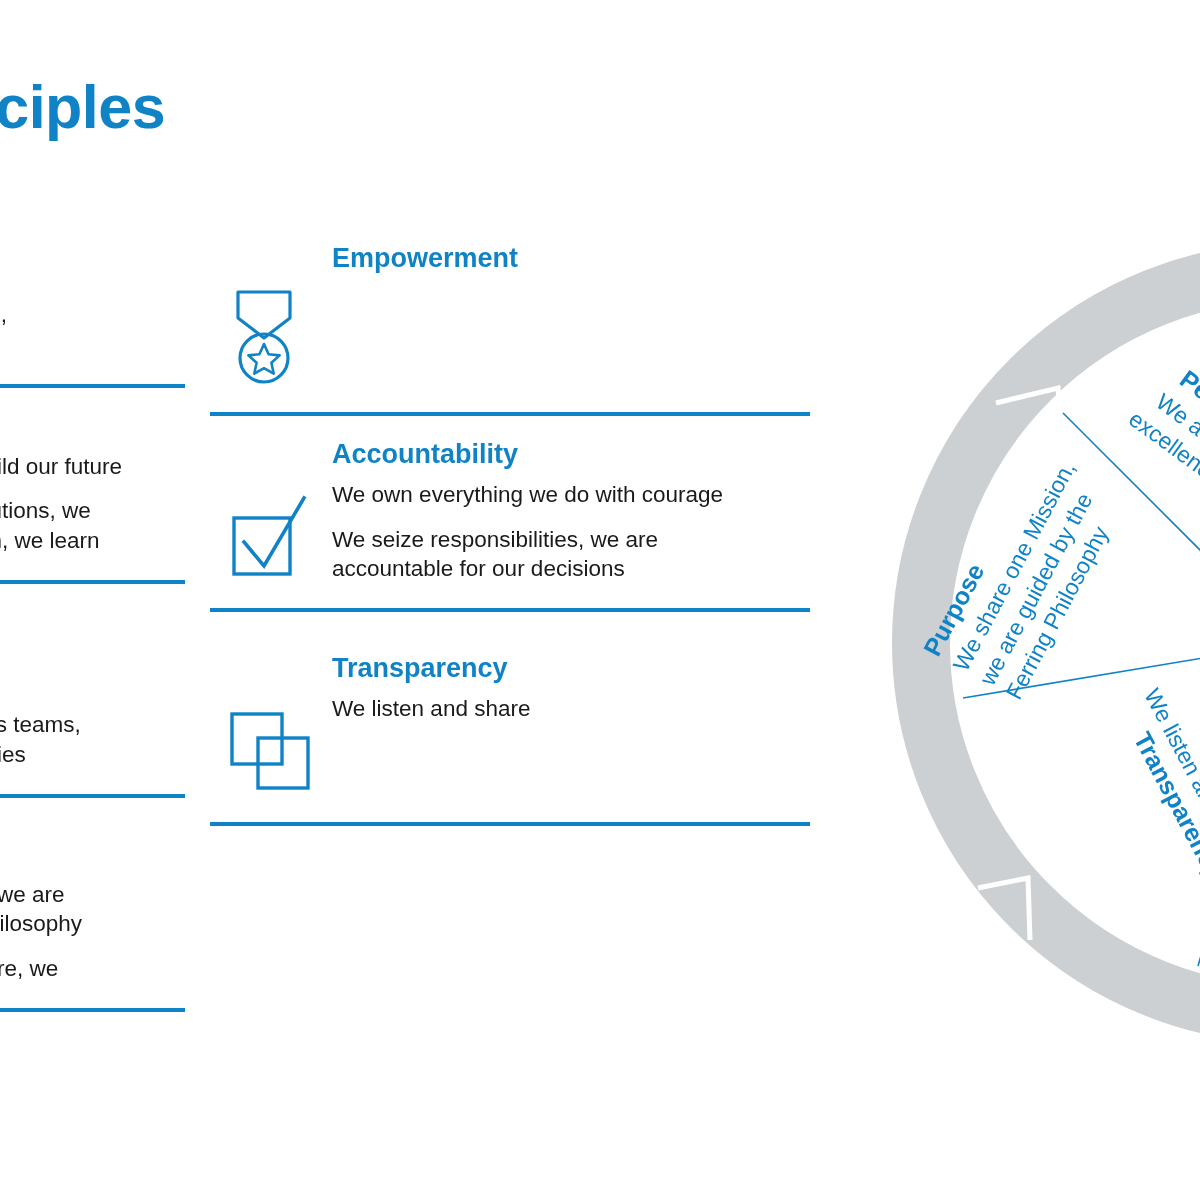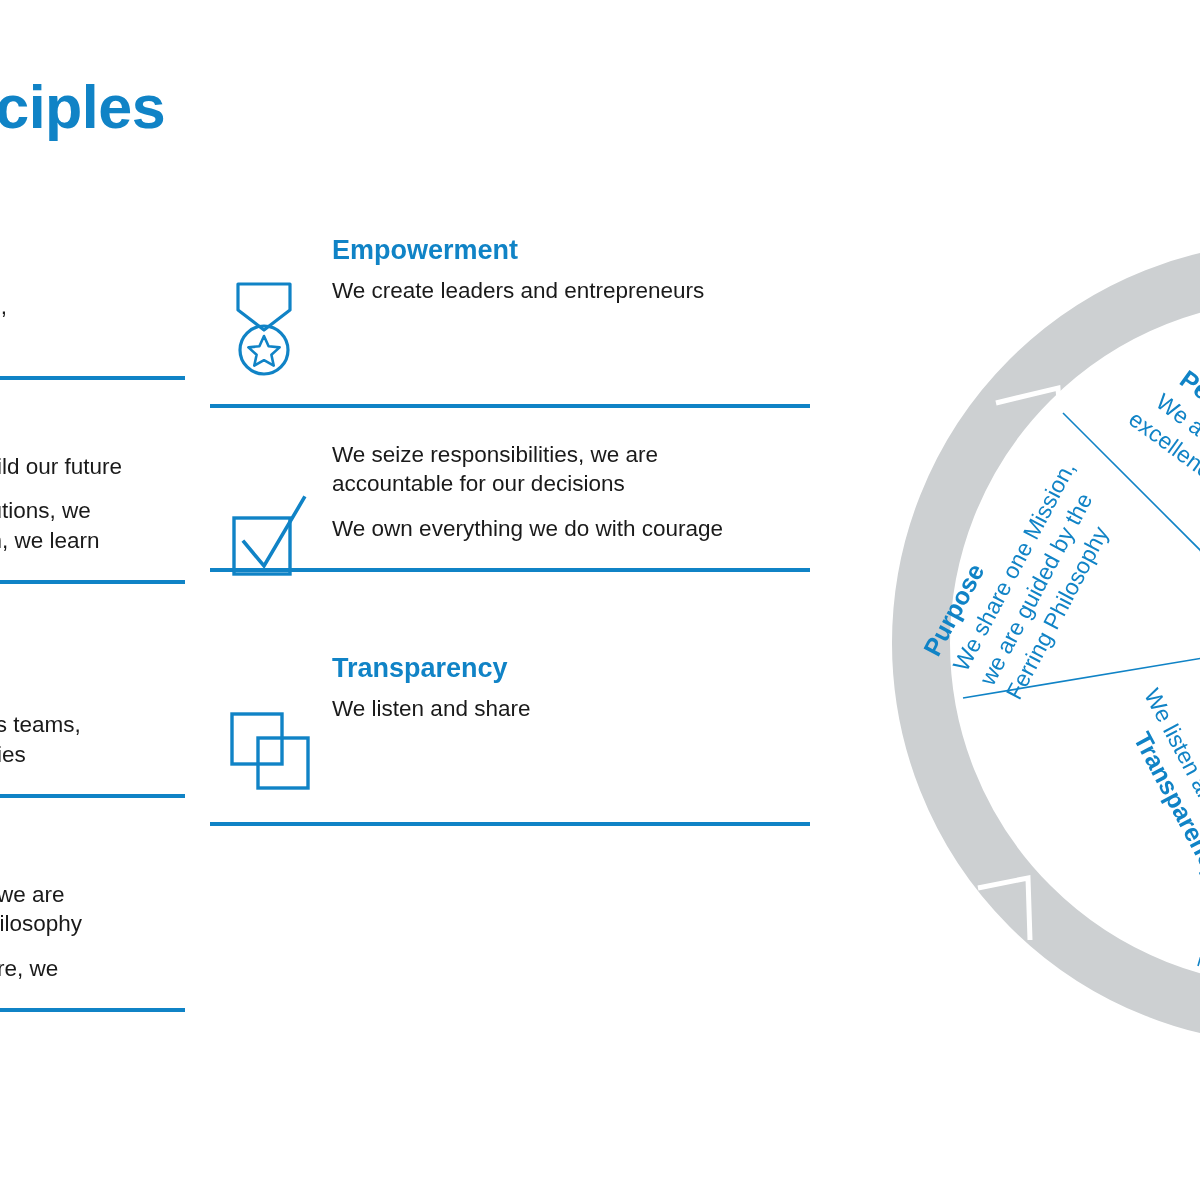--- a/index.html
+++ b/index.html
@@ -80,21 +80,21 @@
   .icon-box {
     position: absolute;
     left: 14px;
     top: 44px;
     width: 96px;
     height: 100px;
   }
   .icon-box svg { display: block; }
 
   
-  .b1 { position:absolute; top:8px;   left:0; width:100%; }
+  .b1 { position:absolute; top:16px;   left:0; width:100%; }
   .b2 { position:absolute; top:212px; left:0; width:100%; }
   .b3 { position:absolute; top:426px; left:0; width:100%; }
   .b4 { position:absolute; top:640px; left:0; width:100%; }
 
   
   .wheel {
     position: absolute;
     left: 878px;
     top: 228px;
     width: 830px;
@@ -174,36 +174,36 @@
   <div class="block b1">
     <div class="heading">Empowerment</div>
     <div class="icon-box">
       <svg width="80" height="96" viewBox="0 0 80 96">
         <path d="M14 4 L66 4 L66 30 L40 50 L14 30 Z" fill="none" stroke="#1083c6" stroke-width="3.2" stroke-linejoin="round"></path>
         <circle cx="40" cy="70" r="24" fill="none" stroke="#1083c6" stroke-width="3.2"></circle>
         <path d="M40 56 L44.6 66.2 L55.6 67.4 L47.4 74.8 L49.7 85.6 L40 80.2 L30.3 85.6 L32.6 74.8 L24.4 67.4 L35.4 66.2 Z" fill="none" stroke="#1083c6" stroke-width="2.6" stroke-linejoin="round"></path>
       </svg>
     </div>
     <div class="body">
-      <div class="line">We create leaders and entrepreneurs</div>
     </div>
     <div class="rule"></div>
   </div>
 
   <div class="block b2">
+    <div class="heading">Accountability</div>
     <div class="icon-box">
       <svg width="90" height="96" viewBox="0 0 90 96">
         <rect x="10" y="34" width="56" height="56" fill="none" stroke="#1083c6" stroke-width="3.4"></rect>
         <path d="M20 58 L40 82 L80 14" fill="none" stroke="#1083c6" stroke-width="3.6" stroke-linecap="square" stroke-linejoin="miter"></path>
       </svg>
     </div>
     <div class="body">
+      <div class="line">We own everything we do with courage</div>
       <div class="line">We seize responsibilities, we are
 accountable for our decisions</div>
-      <div class="line">We own everything we do with courage</div>
     </div>
     <div class="rule"></div>
   </div>
 
   <div class="block b3">
     <div class="heading">Transparency</div>
     <div class="icon-box">
       <svg width="92" height="96" viewBox="0 0 92 96">
         <rect x="8" y="16" width="50" height="50" fill="none" stroke="#1083c6" stroke-width="3.4"></rect>
         <rect x="34" y="40" width="50" height="50" fill="none" stroke="#1083c6" stroke-width="3.4"></rect>

